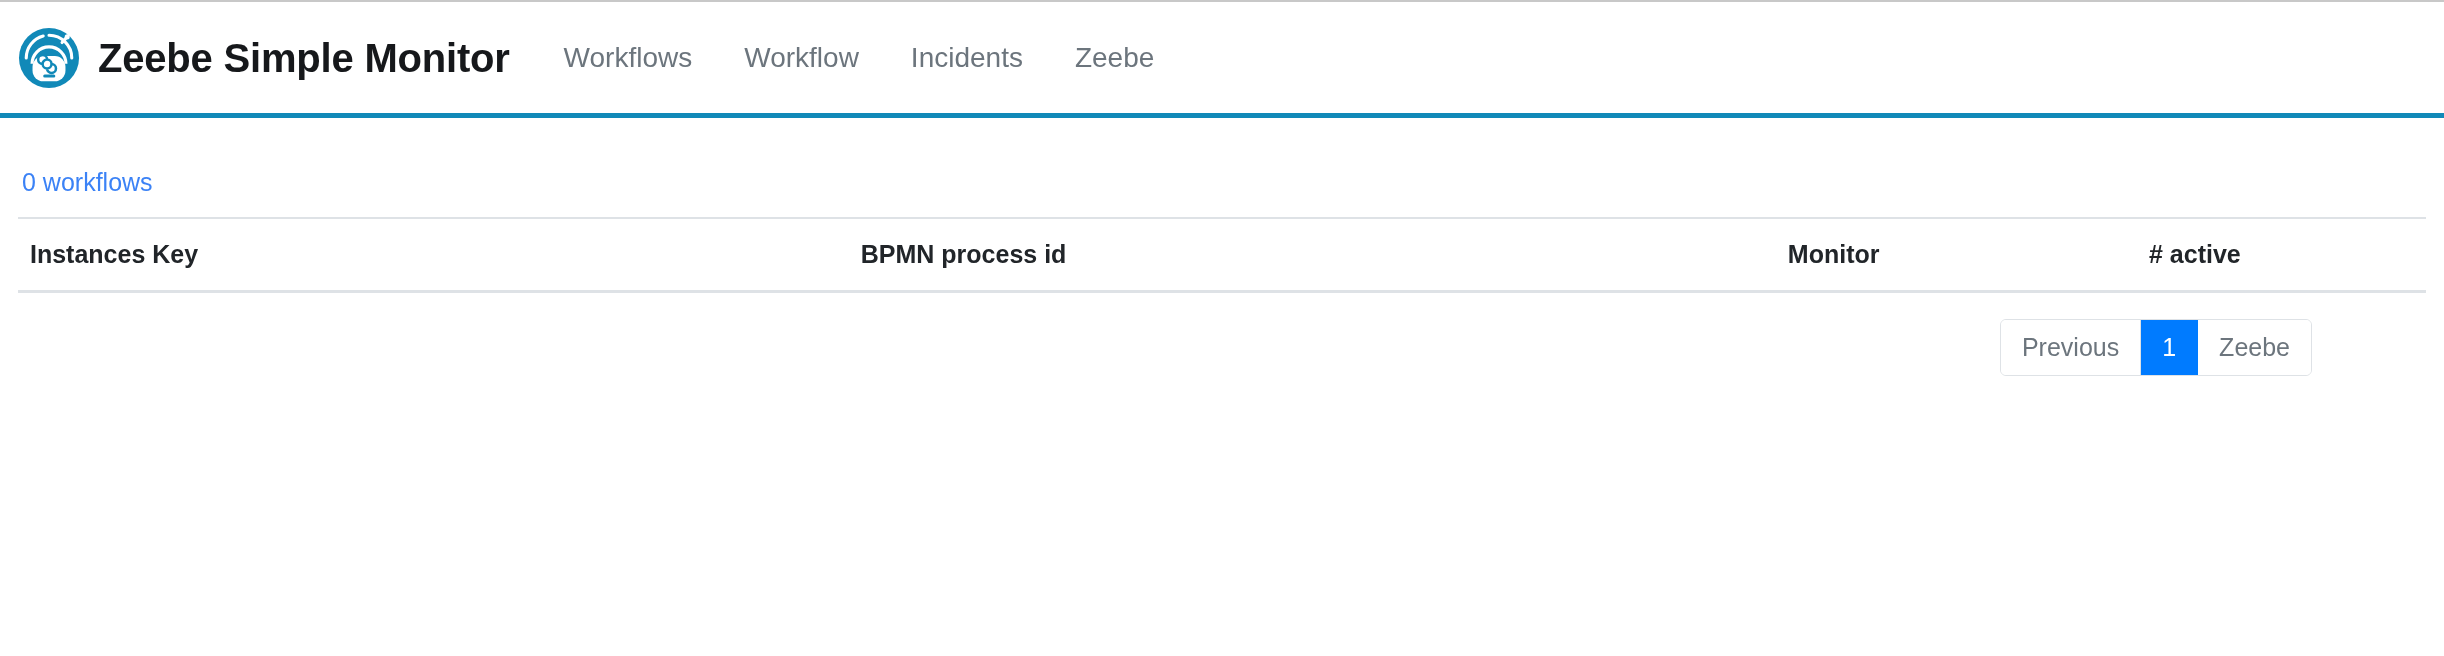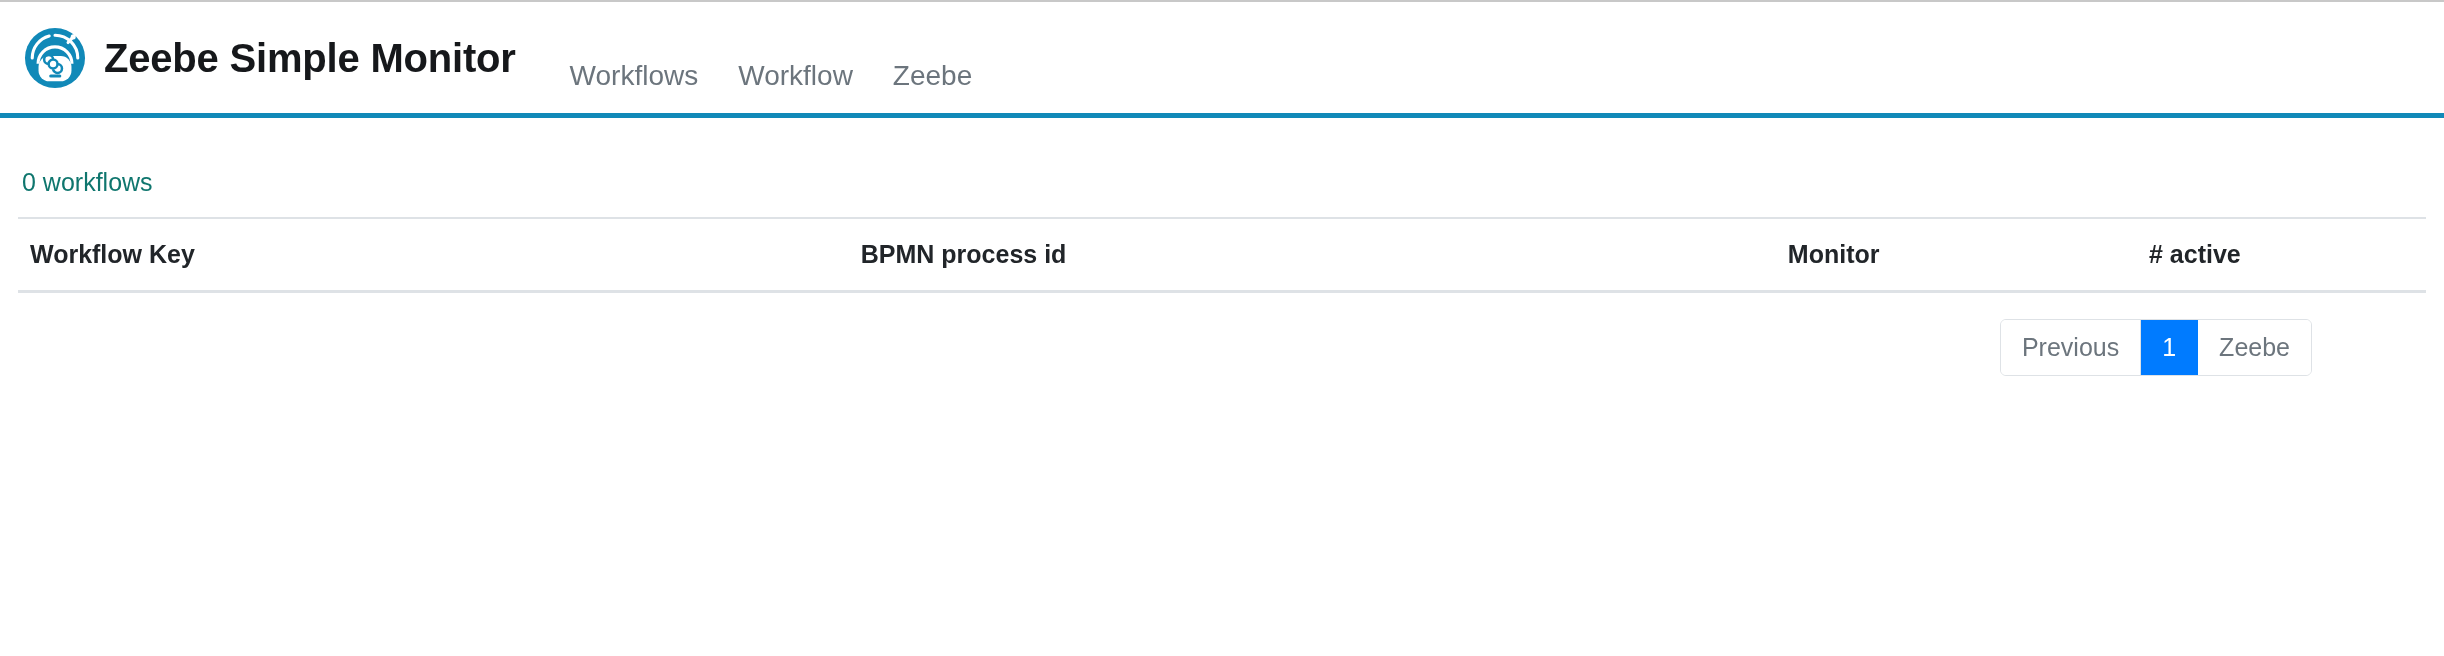--- a/index.html
+++ b/index.html
@@ -22,21 +22,21 @@
     height: 2px;
     background: #c8c8c8;
     width: 100%;
   }
 
   
   .navbar {
     height: 116px;
     display: flex;
     align-items: center;
-    padding: 0 0 0 24px;
+    padding: 0 0 0 18px;
     background: #ffffff;
     border-bottom: 5px solid #1189b8;
   }
   .brand {
     display: flex;
     align-items: center;
     gap: 18px;
     text-decoration: none;
     color: inherit;
     margin-right: 34px;
@@ -51,46 +51,46 @@
     font-size: 40px;
     font-weight: bold;
     line-height: 1;
     color: #16181b;
     letter-spacing: -0.2px;
     white-space: nowrap;
   }
   .nav-links {
     display: flex;
     align-items: center;
-    gap: 0;
+    gap: 12px;
     list-style: none;
     margin: 0;
     padding: 0;
     position: relative;
-    top: 18px;
+    top: 0;
   }
   .nav-links li { margin: 0; }
   .nav-link {
     display: block;
     padding: 10px 20px;
     font-size: 28px;
     line-height: 1.2;
     color: #6c757d;
     text-decoration: none;
     white-space: nowrap;
   }
 
   
   .content {
     padding: 0 18px;
   }
   .count-label {
     font-size: 25px;
     line-height: 1.3;
-    color: #0f766e;
+    color: #3b82f6;
     padding: 48px 0 18px 4px;
   }
 
   table.workflow-table {
     width: 100%;
     border-collapse: collapse;
     table-layout: fixed;
   }
   table.workflow-table thead th {
     font-size: 25px;
@@ -176,34 +176,37 @@
   </a>
 
   <ul class="nav-links">
     <li>
       <a class="nav-link" href="#">Workflows</a>
     </li>
     <li>
       <a class="nav-link" href="#">Workflow</a>
     </li>
     <li>
+      <a class="nav-link" href="#">Incidents</a>
+    </li>
+    <li>
       <a class="nav-link" href="#">Zeebe</a>
     </li>
   </ul>
 
 </div>
 
 <div class="content">
 
   <div class="count-label">0 workflows</div>
 
   <table class="workflow-table">
     <thead>
       <tr>
-        <th class="col-key">Workflow Key</th>
+        <th class="col-key">Instances Key</th>
         <th class="col-bpmn">BPMN process id</th>
         <th class="col-version">Monitor</th>
         <th class="col-active"># active</th>
       </tr>
     </thead>
     <tbody class="empty-body">
     </tbody>
   </table>
 
   <div class="pagination-wrap">

